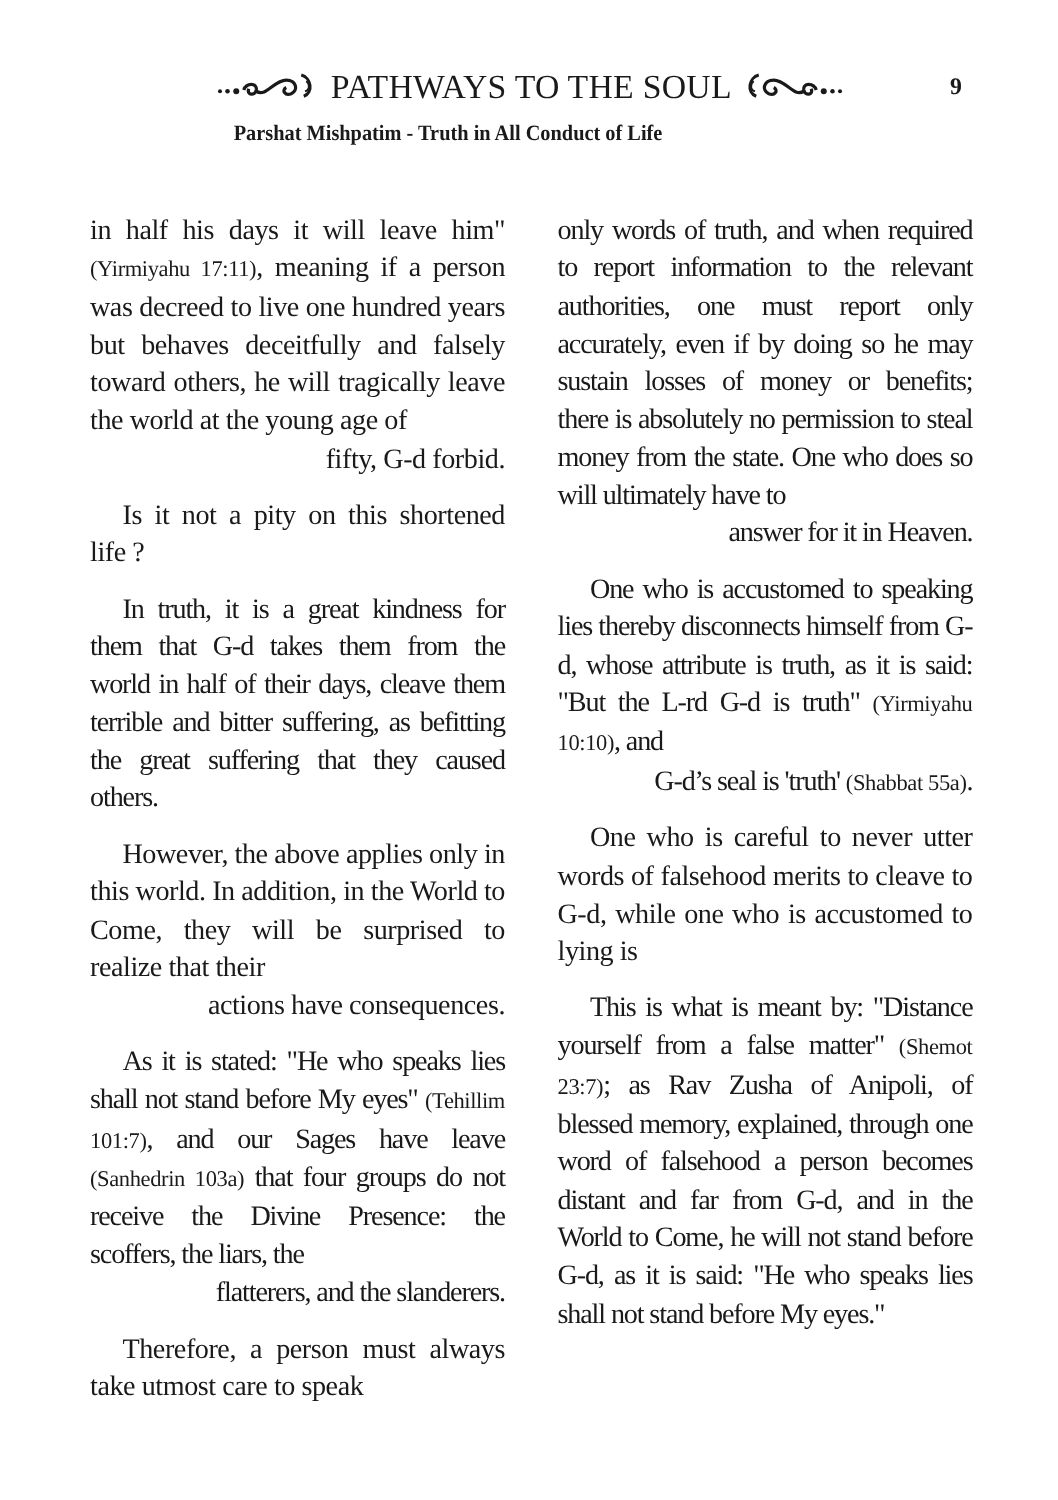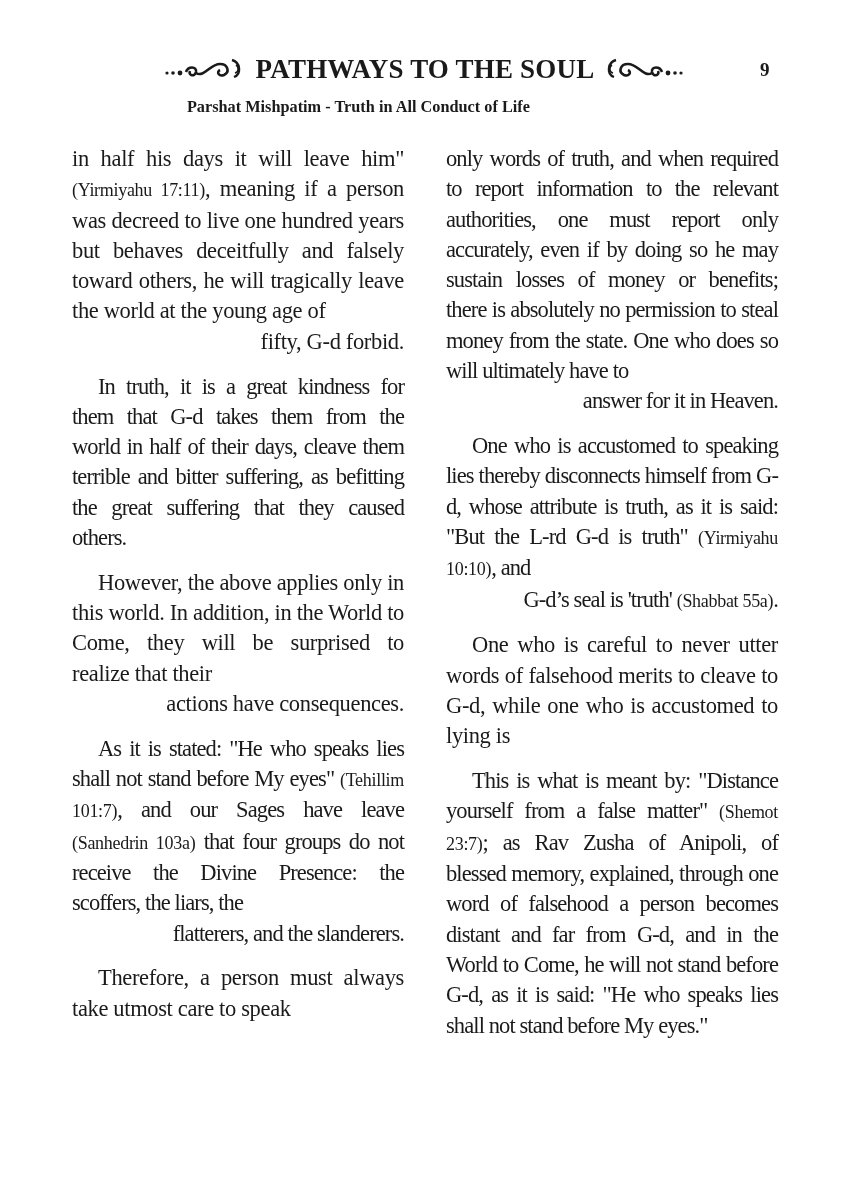--- a/index.html
+++ b/index.html
@@ -23,21 +23,21 @@
       height: 40px;
     }
     .title-row {
       position: absolute;
       left: 130px;
       top: 0;
       width: 590px;
       text-align: center;
       white-space: nowrap;
       font-family: "Liberation Serif", "DejaVu Serif", serif;
-      font-weight: bold;
+      font-weight: normal;
       font-size: 27px;
       line-height: 34px;
       letter-spacing: 0.2px;
     }
     .ornament {
       display: inline-block;
       vertical-align: middle;
       width: 88px;
       height: 26px;
       position: relative;
@@ -82,21 +82,21 @@
       text-align-last: auto;
     }
     .col-left { left: 72px; }
     .col-right { left: 446px; }
     .para {
       margin: 0 0 14.5px 0;
       text-indent: 26px;
       letter-spacing: -0.35px;
       word-spacing: 0px;
     }
-    .para.no-indent { text-indent: 0; }
+    .para.no-indent { text-indent: 0; margin-top: 25px; }
     .para .last-center {
       display: block;
       text-align: right;
       text-indent: 0;
     }
     .cite {
       font-size: 18px;
       letter-spacing: -0.3px;
     }
     .tight { letter-spacing: -0.9px; }
@@ -133,20 +133,23 @@
 
 <div class="subtitle">
   <span>Parshat Mishpatim - Truth in All Conduct of Life</span>
 </div>
 
 <div class="column col-left">
   <p class="para no-indent">
     <span>in half his days it will leave him" </span><span class="cite">(Yirmiyahu 17:11)</span><span>, meaning if a person was decreed to live one hundred years but behaves deceitfully and falsely toward others, he will tragically leave the world at the young age of</span>
     <span class="last-center">fifty, G-d forbid.</span>
   </p>
+  <p class="para">
+    <span>Is it not a pity on this shortened life ?</span>
+  </p>
   <p class="para tight">
     <span>In truth, it is a great kindness for them that G-d takes them from the world in half of their days, cleave them terrible and bitter suffering, as befitting the great suffering that they caused others.</span>
   </p>
   <p class="para">
     <span>However, the above applies only in this world. In addition, in the World to Come, they will be surprised to realize that their</span>
     <span class="last-center">actions have consequences.</span>
   </p>
   <p class="para tight">
     <span>As it is stated: "He who speaks lies shall not stand before My eyes" </span><span class="cite">(Tehillim 101:7)</span><span>, and our Sages have leave </span><span class="cite">(Sanhedrin 103a)</span><span> that four groups do not receive the Divine Presence: the scoffers, the liars, the</span>
     <span class="last-center">flatterers, and the slanderers.</span>

